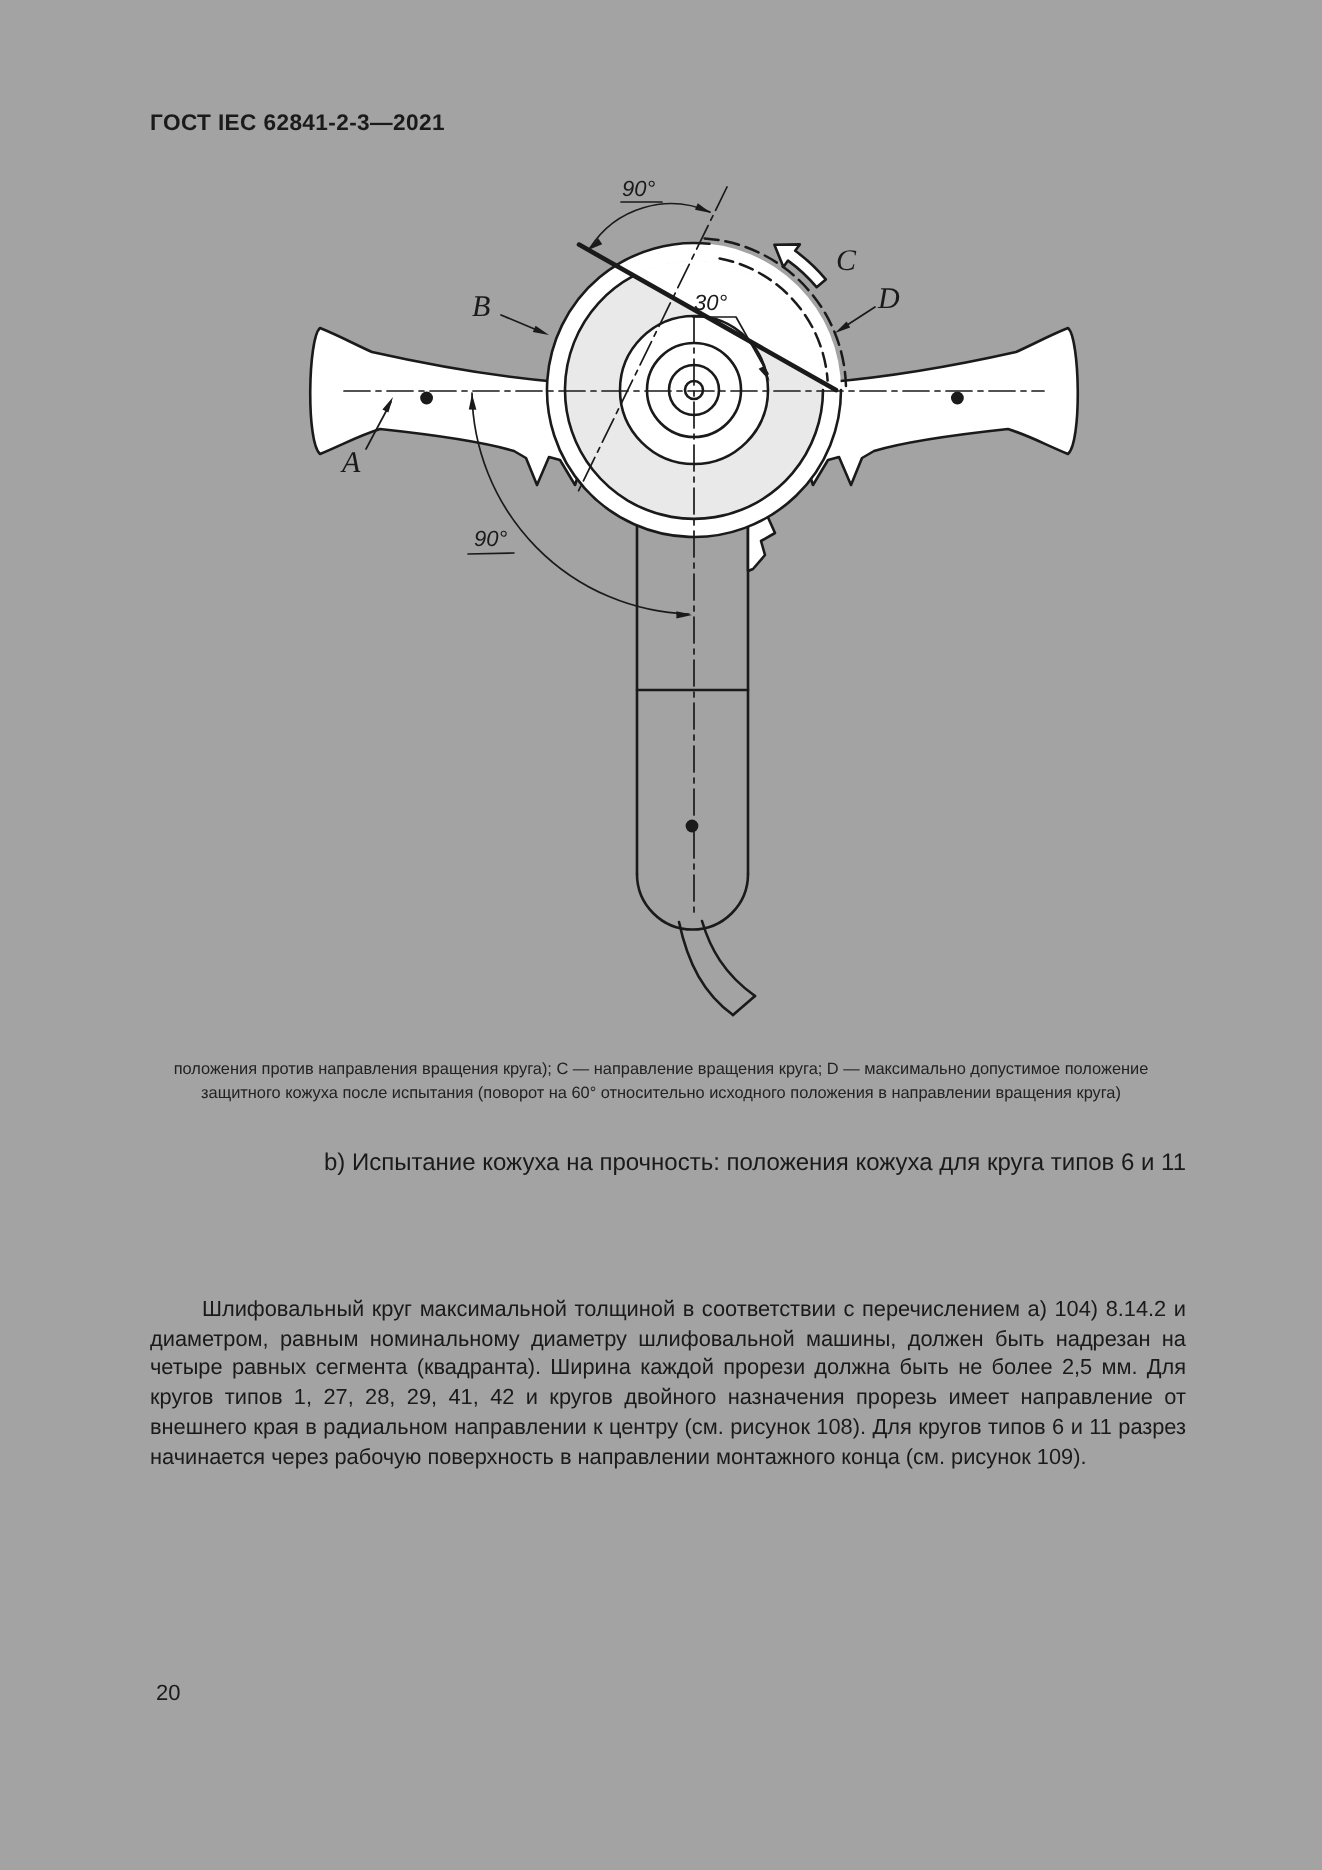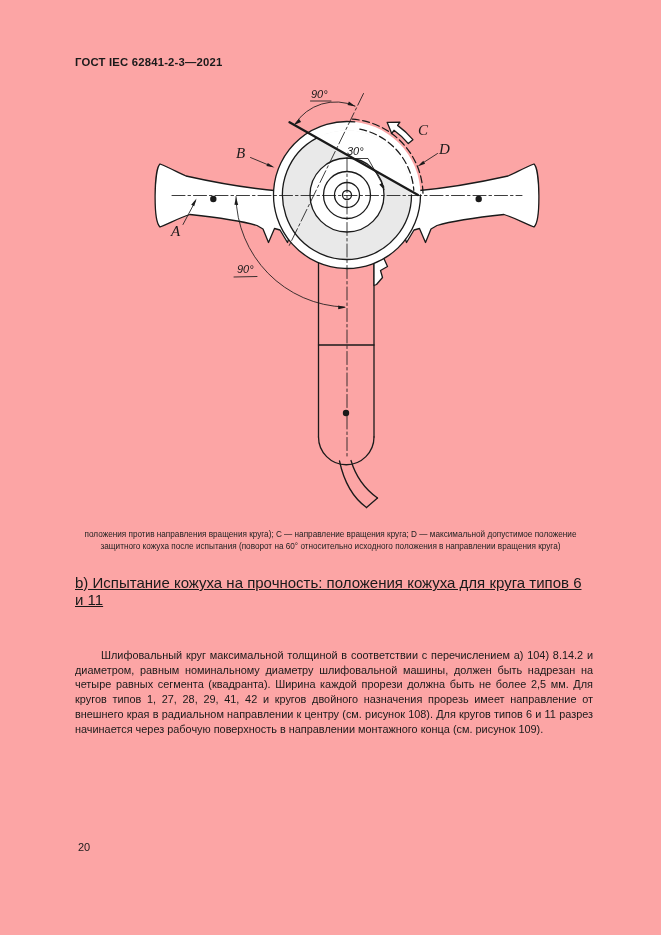--- a/index.html
+++ b/index.html
@@ -1,26 +1,26 @@
 <!DOCTYPE html>
 <html><head>
 <meta charset="utf-8">
 <style>
   html,body{margin:0;padding:0;background:#888;}
   .page{
-    position:relative;width:661px;height:935px;background:#fca5a5;
+    position:relative;width:661px;height:935px;background:#a3a3a3;
     font-family:"Liberation Sans",sans-serif;color:#1a1a1a;overflow:hidden;
     margin:0 auto;
   }
   .abs{position:absolute;}
   .doc-header{left:75px;top:56px;font-size:11.3px;font-weight:bold;letter-spacing:.2px;}
   .fig-svg{left:0;top:0;}
   .legend{left:30px;right:30px;top:529px;font-size:8.2px;line-height:11.8px;color:#222;}
   .legend div{text-align:center;white-space:nowrap;}
-  .cap{left:75px;width:518px;text-align:left;font-size:15px;text-decoration:underline;}
+  .cap{left:75px;width:518px;text-align:right;font-size:12px;}
   .cap-sub{top:574px;}
   .cap-main{top:596px;}
   .body-par{
     left:75px;width:518px;top:616px;font-size:10.9px;line-height:14.7px;
     text-align:justify;text-indent:26px;margin-top:32px;
   }
   .page-num{left:78px;top:841px;font-size:11px;text-align:center;}
   
   svg .ln{stroke:#1a1a1a;fill:none;stroke-width:1.3;stroke-linejoin:round;stroke-linecap:round;}
   svg .thin{stroke-width:.85;}
@@ -126,21 +126,21 @@
     <text class="lbl" x="236" y="158">B</text>
     <text class="lbl" x="418" y="135">C</text>
     <text class="lbl" x="439" y="154">D</text>
 
     <text class="ang" x="311" y="98">90°</text>
     <text class="ang" x="347" y="155">30°</text>
     <text class="ang" x="237" y="273">90°</text>
   </svg>
 
   <div class="abs legend">
-    <div>положения против направления вращения круга); C — направление вращения круга; D — максимальной допустимое положение</div>
+    <div>положения против направления вращения круга); C — направление вращения круга; D — максимально допустимое положение</div>
     <div>защитного кожуха после испытания (поворот на 60° относительно исходного положения в направлении вращения круга)</div>
   </div>
 
   <div class="abs cap cap-sub">b) Испытание кожуха на прочность: положения кожуха для круга типов 6 и 11</div>
 
   <div class="abs body-par">Шлифовальный круг максимальной толщиной в соответствии с перечислением а) 104) 8.14.2 и диаметром, равным номинальному диаметру шлифовальной машины, должен быть надрезан на четыре равных сегмента (квадранта). Ширина каждой прорези должна быть не более 2,5 мм. Для кругов типов 1, 27, 28, 29, 41, 42 и кругов двойного назначения прорезь имеет направление от внешнего края в радиальном направлении к центру (см. рисунок 108). Для кругов типов 6 и 11 разрез начинается через рабочую поверхность в направлении монтажного конца (см. рисунок 109).</div>
 
   <div class="abs page-num">20</div>
 
 </div>

